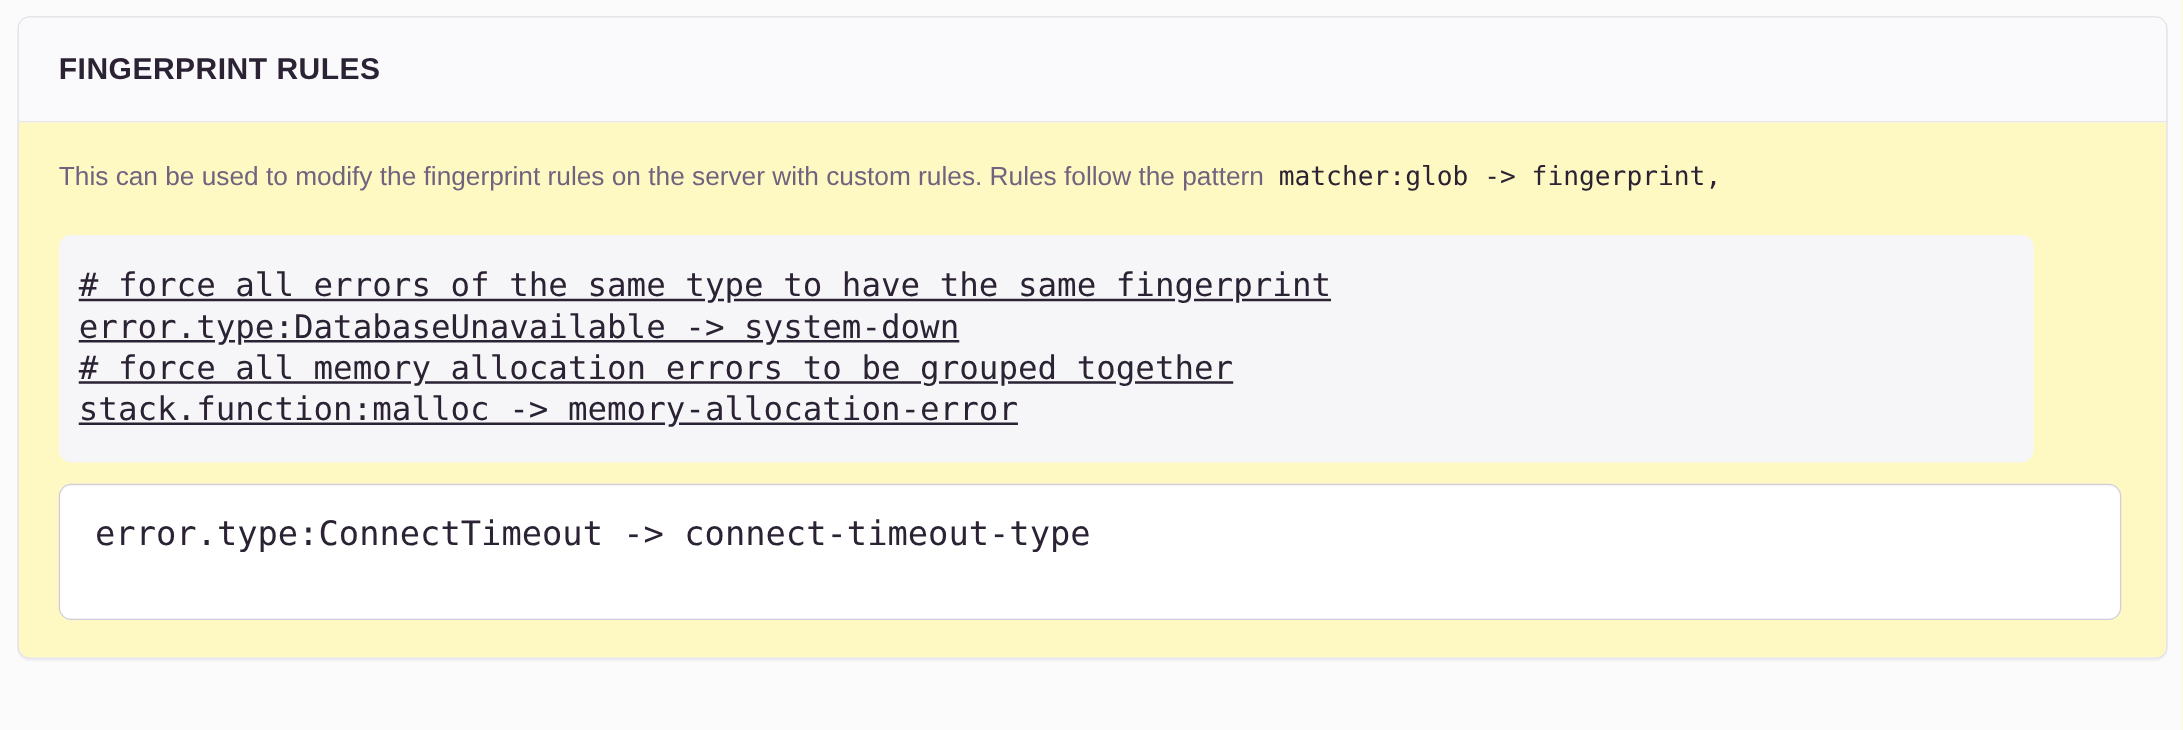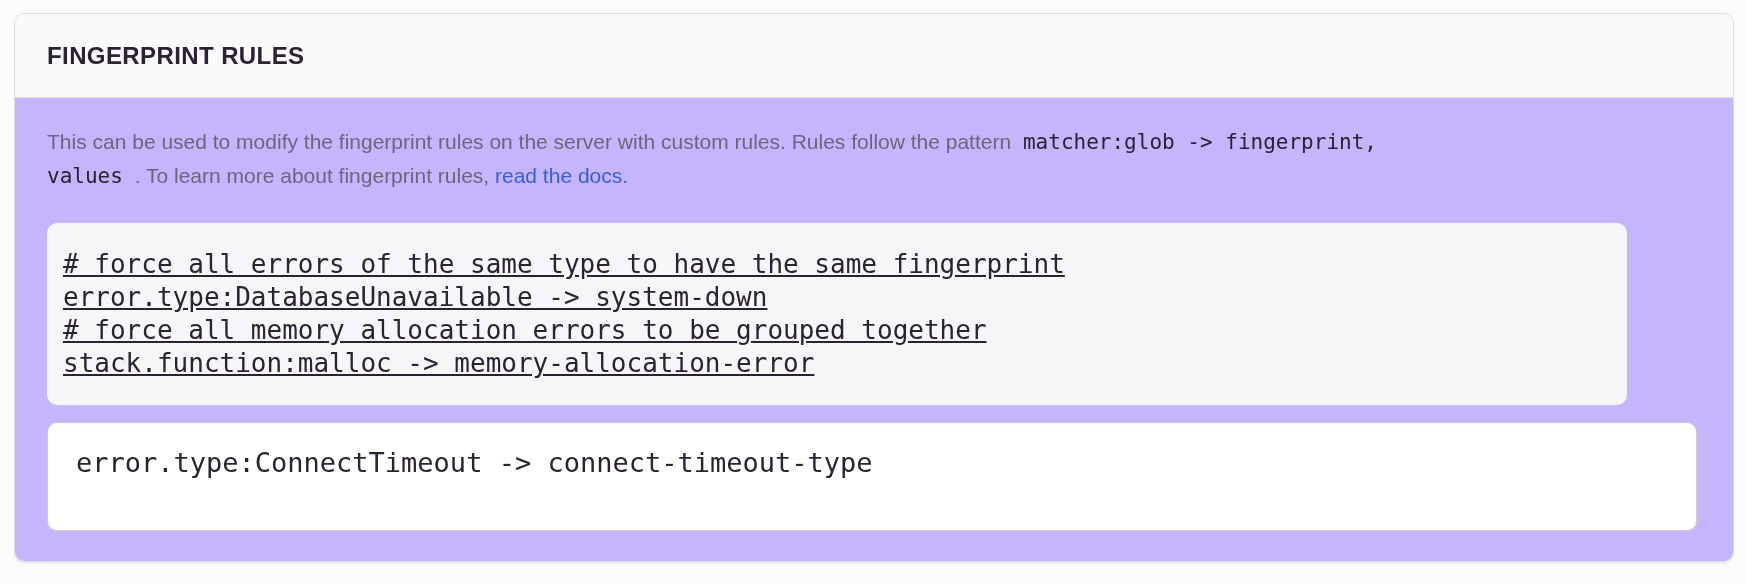--- a/index.html
+++ b/index.html
@@ -29,21 +29,21 @@
   }
   .panel-title {
     margin: 0;
     font-size: 24px;
     font-weight: 700;
     letter-spacing: 0.4px;
     color: #2b2233;
   }
   .panel-body {
     padding: 27px 36px 30px 32px;
-    background: #c4b5fd;
+    background: #fef9c3;
   }
   .description {
     margin: 0 0 30px 0;
     font-size: 21px;
     line-height: 33px;
     color: #71637e;
   }
   .desc-line { display: block; }
   .inline-code {
     font-family: "DejaVu Sans Mono", monospace;
@@ -97,21 +97,20 @@
   <section class="panel">
 
     <header class="panel-header">
       <h2 class="panel-title">FINGERPRINT RULES</h2>
     </header>
 
     <div class="panel-body">
 
       <p class="description">
         <span class="desc-line"><span>This can be used to modify the fingerprint rules on the server with custom rules. Rules follow the pattern </span><code class="inline-code">matcher:glob -&gt; fingerprint,</code></span>
-        <span class="desc-line"><code class="inline-code">values</code><span> . To learn more about fingerprint rules, </span><a class="docs-link" href="#">read the docs.</a></span>
       </p>
 
       <pre class="example-code"># force all errors of the same type to have the same fingerprint
 error.type:DatabaseUnavailable -&gt; system-down
 # force all memory allocation errors to be grouped together
 stack.function:malloc -&gt; memory-allocation-error</pre>
 
       <textarea class="rules-input" spellcheck="false" style="">error.type:ConnectTimeout -&gt; connect-timeout-type</textarea>
 
     </div>

